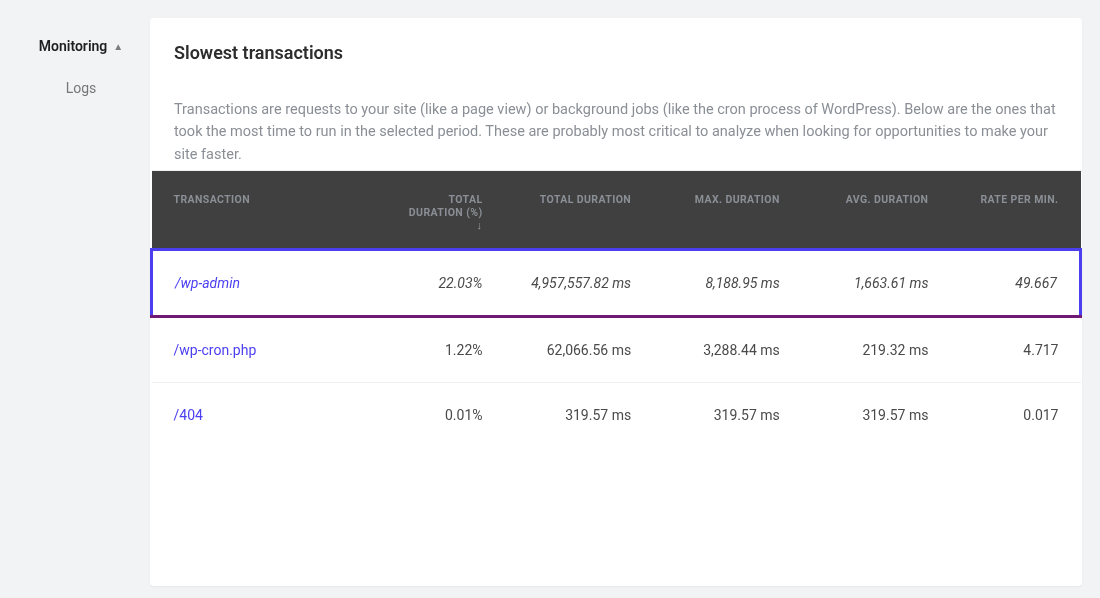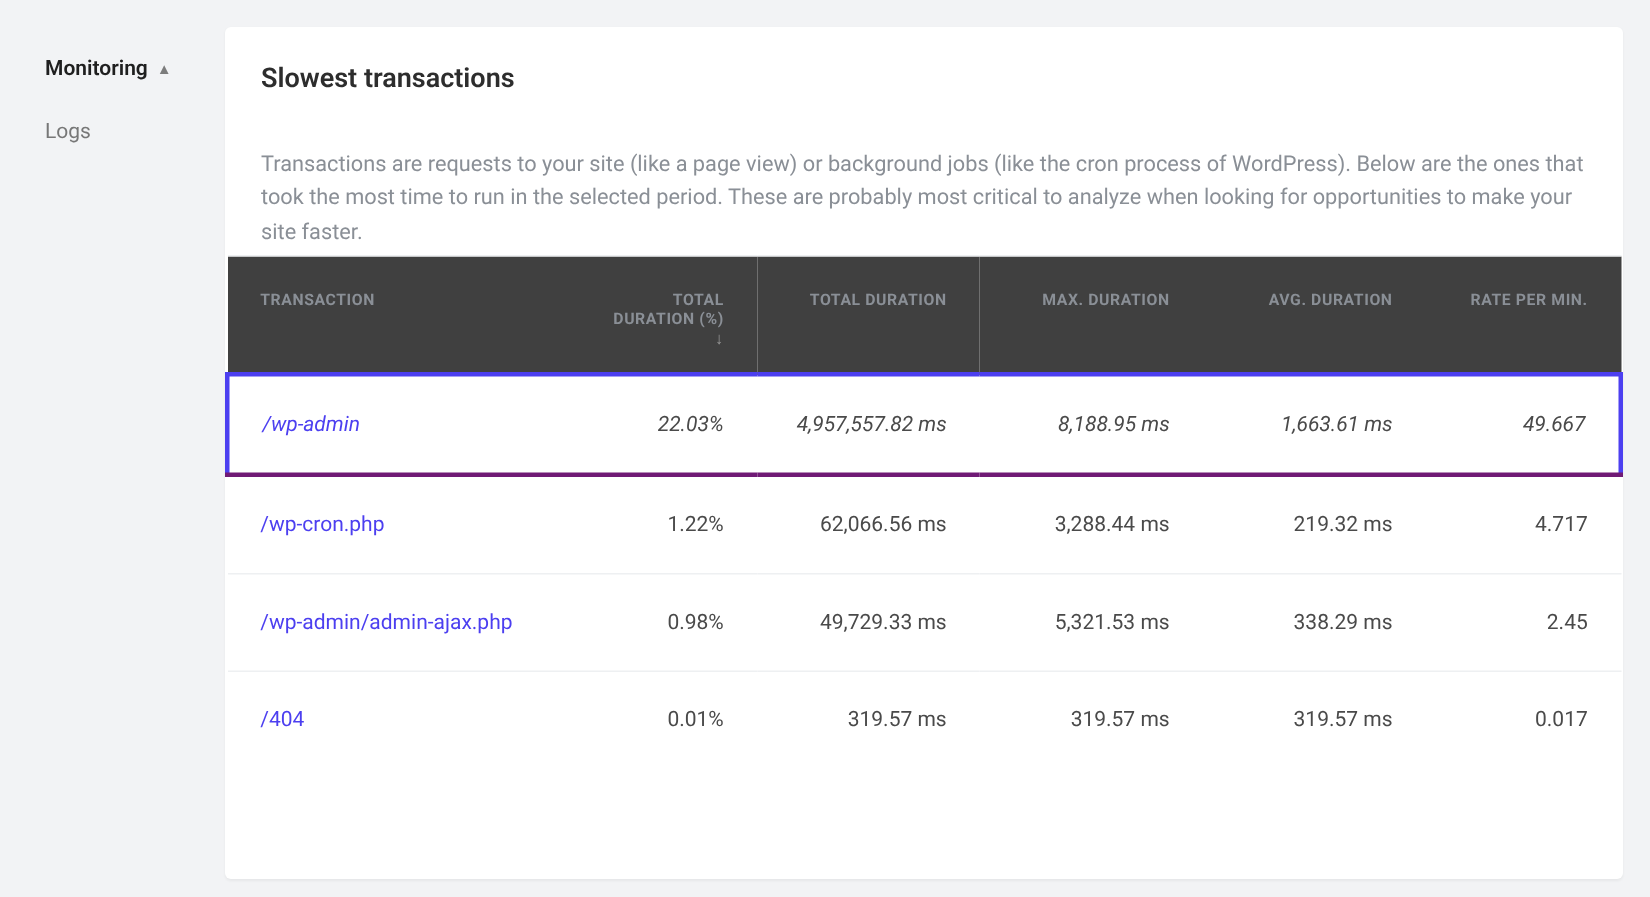--- a/index.html
+++ b/index.html
@@ -17,20 +17,21 @@
     padding: 38px 18px 0 30px;
     font-size: 14px;
   }
   .sidebar-item {
     display: flex;
     align-items: center;
     gap: 6px;
     margin-bottom: 26px;
     cursor: pointer;
     color: #777;
+    justify-content: center;
   }
   .sidebar-item.active {
     color: #1f1f1f;
     font-weight: 600;
   }
   .sidebar-icon { font-size: 10px; color: #7c7c7c; }
   .panel {
     flex: 1;
     background: #fff;
     border-radius: 4px;
@@ -158,28 +159,20 @@
           </tr>
           <tr>
             <td class="name"><a href="#">/wp-cron.php</a></td>
             <td class="right">1.22%</td>
             <td class="right">62,066.56 ms</td>
             <td class="right">3,288.44 ms</td>
             <td class="right">219.32 ms</td>
             <td class="right">4.717</td>
           </tr>
           <tr>
-            <td class="name"><a href="#">/wp-admin/admin-ajax.php</a></td>
-            <td class="right">0.98%</td>
-            <td class="right">49,729.33 ms</td>
-            <td class="right">5,321.53 ms</td>
-            <td class="right">338.29 ms</td>
-            <td class="right">2.45</td>
-          </tr>
-          <tr>
             <td class="name"><a href="#">/404</a></td>
             <td class="right">0.01%</td>
             <td class="right">319.57 ms</td>
             <td class="right">319.57 ms</td>
             <td class="right">319.57 ms</td>
             <td class="right">0.017</td>
           </tr>
         </tbody>
     </table>
   </div>

